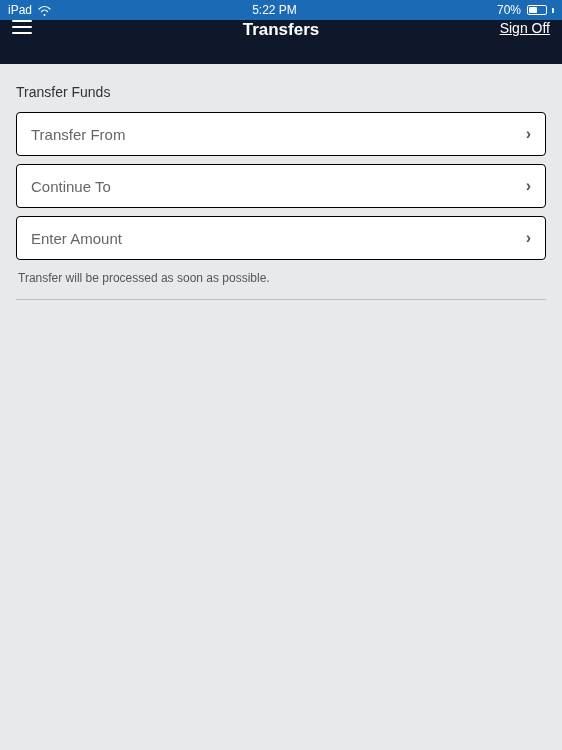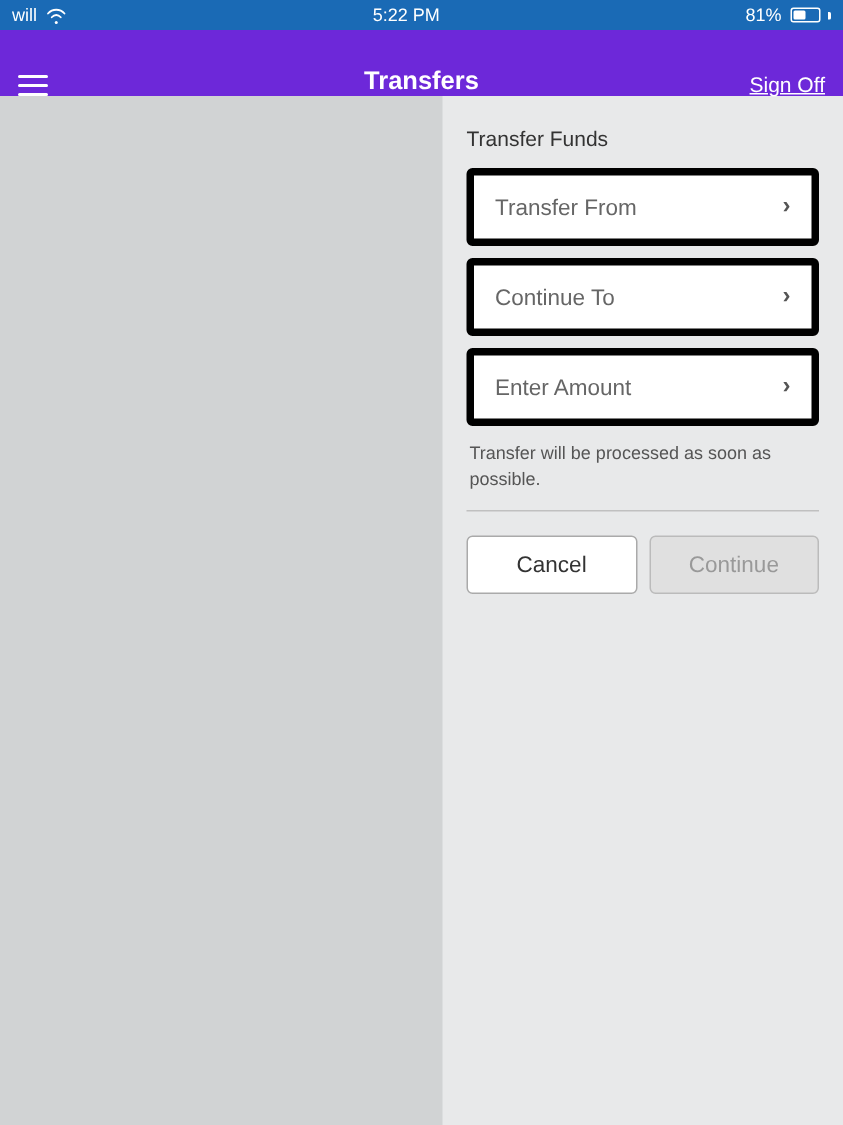--- a/index.html
+++ b/index.html
@@ -31,23 +31,23 @@
     .status-right {
       display: flex;
       align-items: center;
       gap: 4px;
     }
 
     
     .nav-bar {
       width: 100%;
       height: 44px;
-      background: #6d28d9;
-      display: flex;
-      align-items: flex-end;
+      background: #0f172a;
+      display: flex;
+      align-items: flex-start;
       justify-content: center;
       position: relative;
     }
     .nav-title {
       color: white;
       font-size: 17px;
       font-weight: bold;
     }
     .nav-menu-btn {
       position: absolute;
@@ -71,21 +71,21 @@
       font-size: 14px;
       cursor: pointer;
       text-decoration: underline;
     }
 
     
     .main-content {
       width: 100%;
       height: calc(750px - 64px);
       display: flex;
-      flex-direction: row;
+      flex-direction: column;
     }
 
     
     .sidebar-area {
       width: 295px;
       background: #d1d3d4;
       flex-shrink: 0;
     }
 
     
@@ -97,21 +97,21 @@
 
     .section-title {
       font-size: 14px;
       color: #333;
       margin-bottom: 12px;
     }
 
     
     .form-row {
       background: white;
-      border: 5px solid #000000;
+      border: 1px solid #000000;
       border-radius: 4px;
       display: flex;
       align-items: center;
       justify-content: space-between;
       padding: 12px 14px;
       margin-bottom: 8px;
       cursor: pointer;
     }
     .form-row-label {
       font-size: 15px;
@@ -190,31 +190,31 @@
       border-radius: 0 1px 1px 0;
       display: inline-block;
       margin-left: 1px;
     }
   </style>
 </head>
 <body>
 
 <div class="status-bar">
   <div class="status-left">
-    <span>will</span>
+    <span>iPad</span>
     <svg width="15" height="11" viewBox="0 0 15 11">
       <path d="M7.5 9a1 1 0 1 1 0 2 1 1 0 0 1 0-2z" fill="white"></path>
       <path d="M4.5 6.5C5.5 5.4 6.4 5 7.5 5s2 .4 3 1.5" stroke="white" stroke-width="1.2" fill="none" stroke-linecap="round"></path>
       <path d="M2 4C3.5 2.3 5.4 1.5 7.5 1.5S11.5 2.3 13 4" stroke="white" stroke-width="1.2" fill="none" stroke-linecap="round"></path>
       <path d="M0 1.5C2 -0.5 4.6-0.5 7.5 1.5" stroke="white" stroke-width="0" fill="none"></path>
     </svg>
   </div>
   <span>5:22 PM</span>
   <div class="status-right">
-    <span>81%</span>
+    <span>70%</span>
     <span class="battery-body">
       <span class="battery-fill"></span>
     </span>
     <span class="battery-tip"></span>
   </div>
 </div>
 
 <div class="nav-bar">
   <div class="nav-menu-btn">
     <span></span>
@@ -245,19 +245,15 @@
 
     <div class="form-row">
       <span class="form-row-label">Enter Amount</span>
       <span class="form-row-chevron">›</span>
     </div>
 
     <div class="info-text">Transfer will be processed as soon as possible.</div>
 
     <hr class="divider">
 
-    <div class="buttons-row">
-      <button class="btn-cancel">Cancel</button>
-      <button class="btn-continue">Continue</button>
-    </div>
 
   </div>
 </div>
 
 </body></html>

